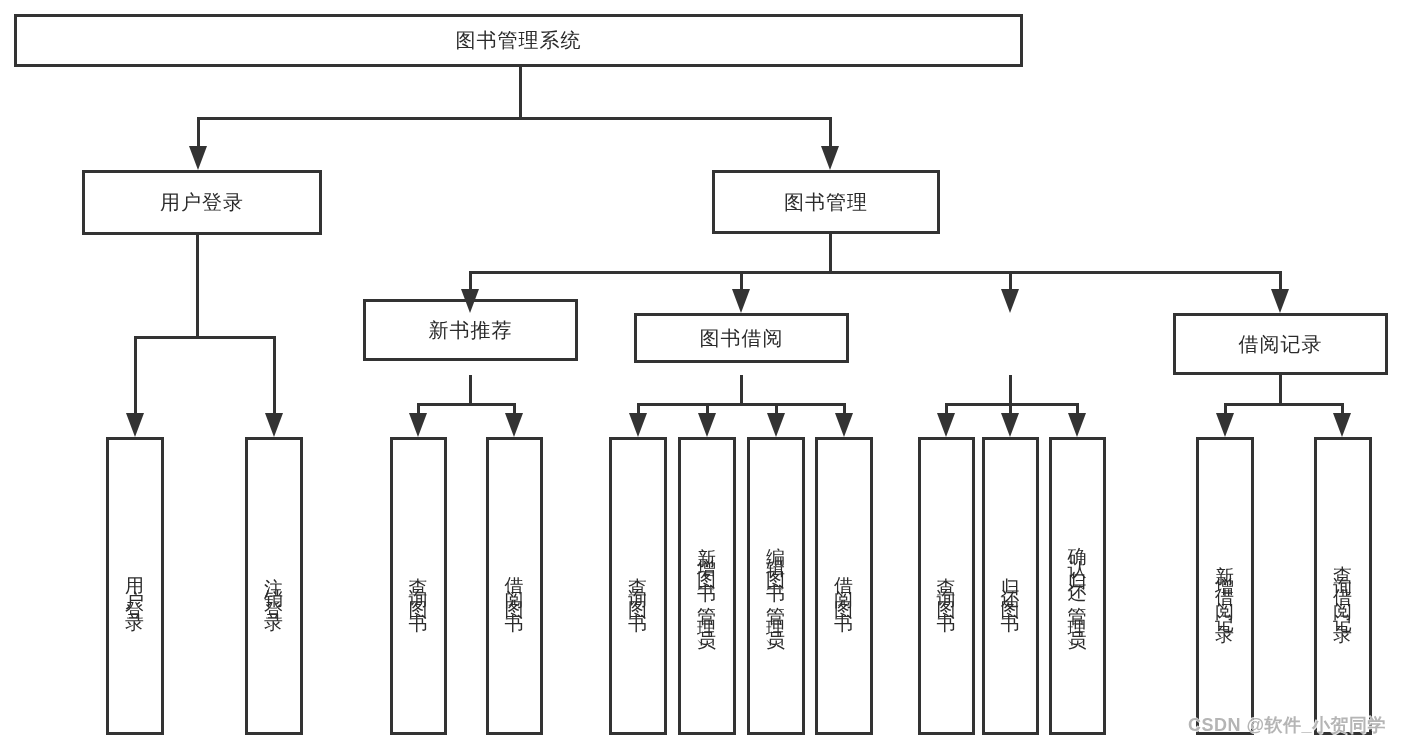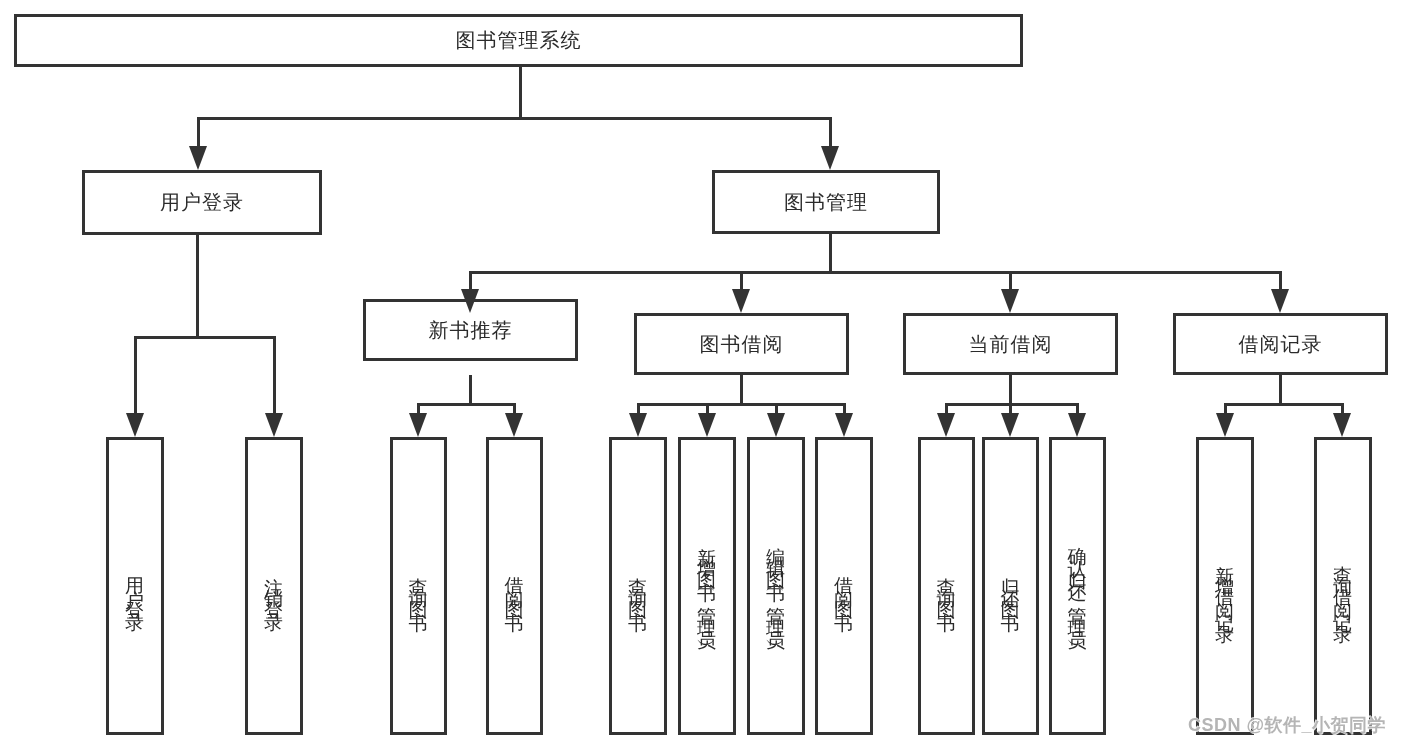--- a/index.html
+++ b/index.html
@@ -67,25 +67,22 @@
   <div class="vl" style="left:740px;top:271px;height:20px"></div>
   <div class="ar" style="left:732px;top:289px"></div>
   <div class="vl" style="left:1009px;top:271px;height:20px"></div>
   <div class="ar" style="left:1001px;top:289px"></div>
   <div class="vl" style="left:1279px;top:271px;height:20px"></div>
   <div class="ar" style="left:1271px;top:289px"></div>
 
   <div class="box" style="left:363px;top:299px;width:215px;height:62px">
     <span class="hlabel">新书推荐</span>
   </div>
-  <div class="box" style="left:634px;top:313px;width:215px;height:62px">
+  <div class="box" style="left:634px;top:313px;width:215px;height:50px">
     <span class="hlabel">图书借阅</span>
-  </div>
-  <div class="box" style="left:903px;top:313px;width:215px;height:62px">
-    <span class="hlabel">当前借阅</span>
   </div>
   <div class="box" style="left:1173px;top:313px;width:215px;height:62px">
     <span class="hlabel">借阅记录</span>
   </div>
 
   <div class="vl" style="left:469px;top:375px;height:31px"></div>
   <div class="hl" style="left:418px;top:403px;width:98px"></div>
   <div class="vl" style="left:417px;top:403px;height:12px"></div>
   <div class="ar" style="left:409px;top:413px"></div>
   <div class="vl" style="left:513px;top:403px;height:12px"></div>

